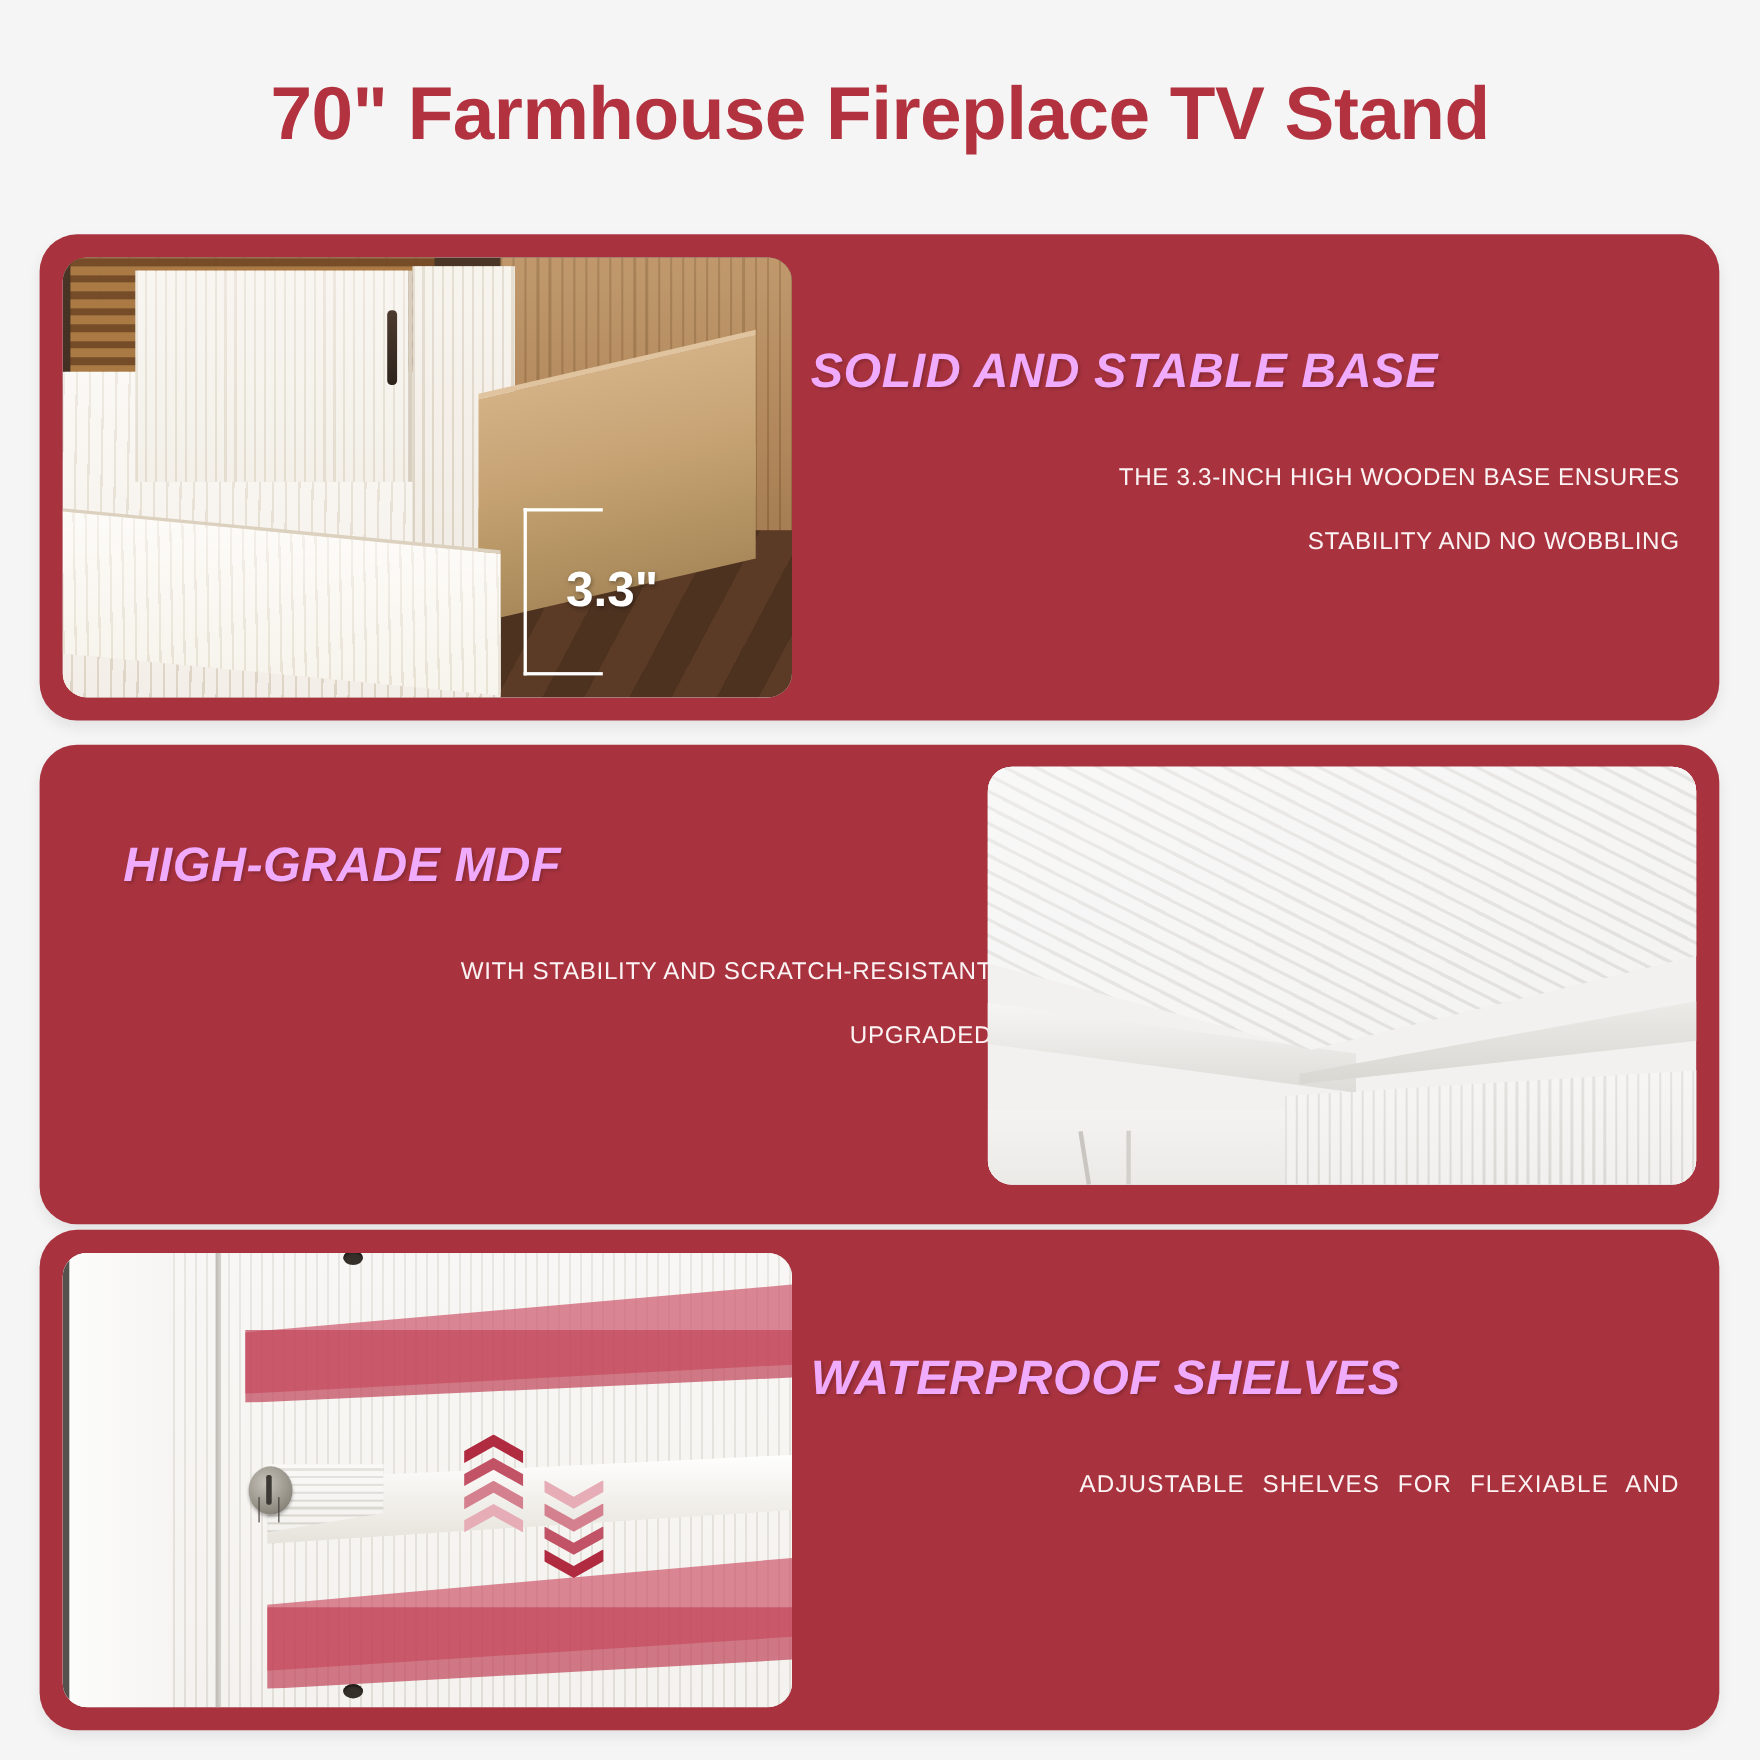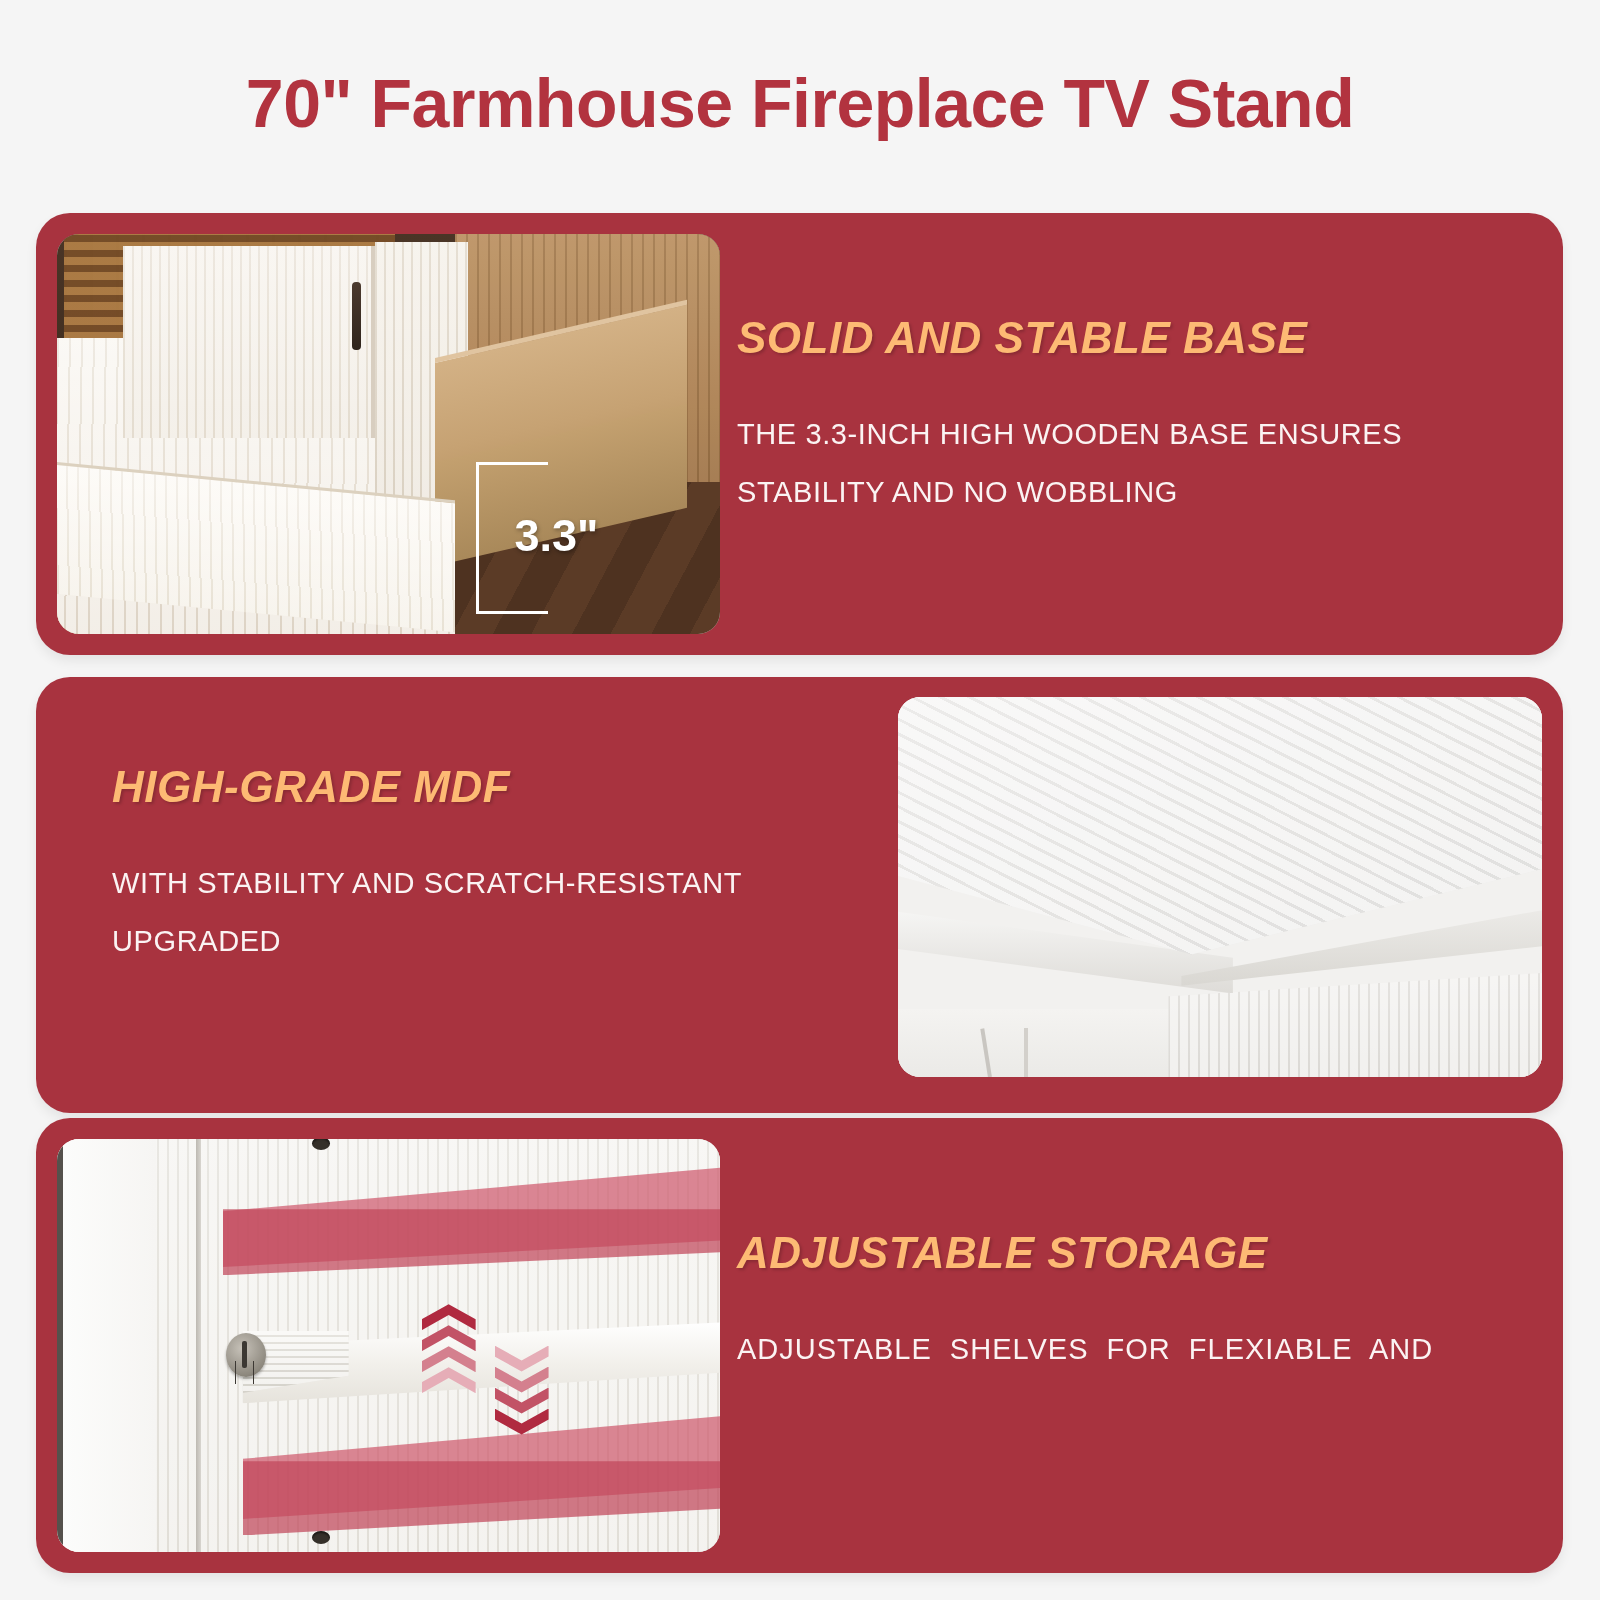--- a/index.html
+++ b/index.html
@@ -58,32 +58,33 @@
   
   .copy { position:absolute; }
   #copy-1 { left:701px; top:100px; width:790px; }
   #copy-2 { left:76px;  top:85px;  width:790px; }
   #copy-3 { left:701px; top:110px; width:790px; }
 
   .heading {
     font-size:44px;
     font-weight:bold;
     font-style:italic;
-    color:#fdba74;
+    color:#f0abfc;
     letter-spacing:0.5px;
     margin-bottom:42px;
     text-shadow:2px 2px 3px rgba(0,0,0,0.18);
     white-space:nowrap;
   }
   .body-line {
-    font-size:29px;
+    font-size:22px;
     color:#FBF3F3;
     letter-spacing:0.6px;
     line-height:58px;
     white-space:nowrap;
+    text-align:right;
   }
   .body-line.justified { letter-spacing:1px; word-spacing:9px; }
 
   
   .p1-wall {
     position:absolute; left:0; top:0; width:100%; height:46%;
     background:linear-gradient(180deg,#4A3526 0%, #3E2C1F 100%);
   }
   .p1-rattan {
     position:absolute; left:1%; top:0; width:50%; height:34%;
@@ -401,18 +402,18 @@
         </div>
       <div class="chev-stack" id="chev-down">
           <div class="chev down" style="background: rgb(230, 173, 183);"></div>
           <div class="chev down" style="background: rgb(212, 128, 142);"></div>
           <div class="chev down" style="background: rgb(194, 83, 102);"></div>
           <div class="chev down" style="background: rgb(176, 42, 64);"></div>
         </div>
     </div>
 
     <div class="copy" id="copy-3">
-      <div class="heading">ADJUSTABLE STORAGE</div>
+      <div class="heading">WATERPROOF SHELVES</div>
       <div class="body-line justified">ADJUSTABLE  SHELVES  FOR  FLEXIABLE  AND</div>
     </div>
   </div>
 
 </div>
 
 </body></html>

